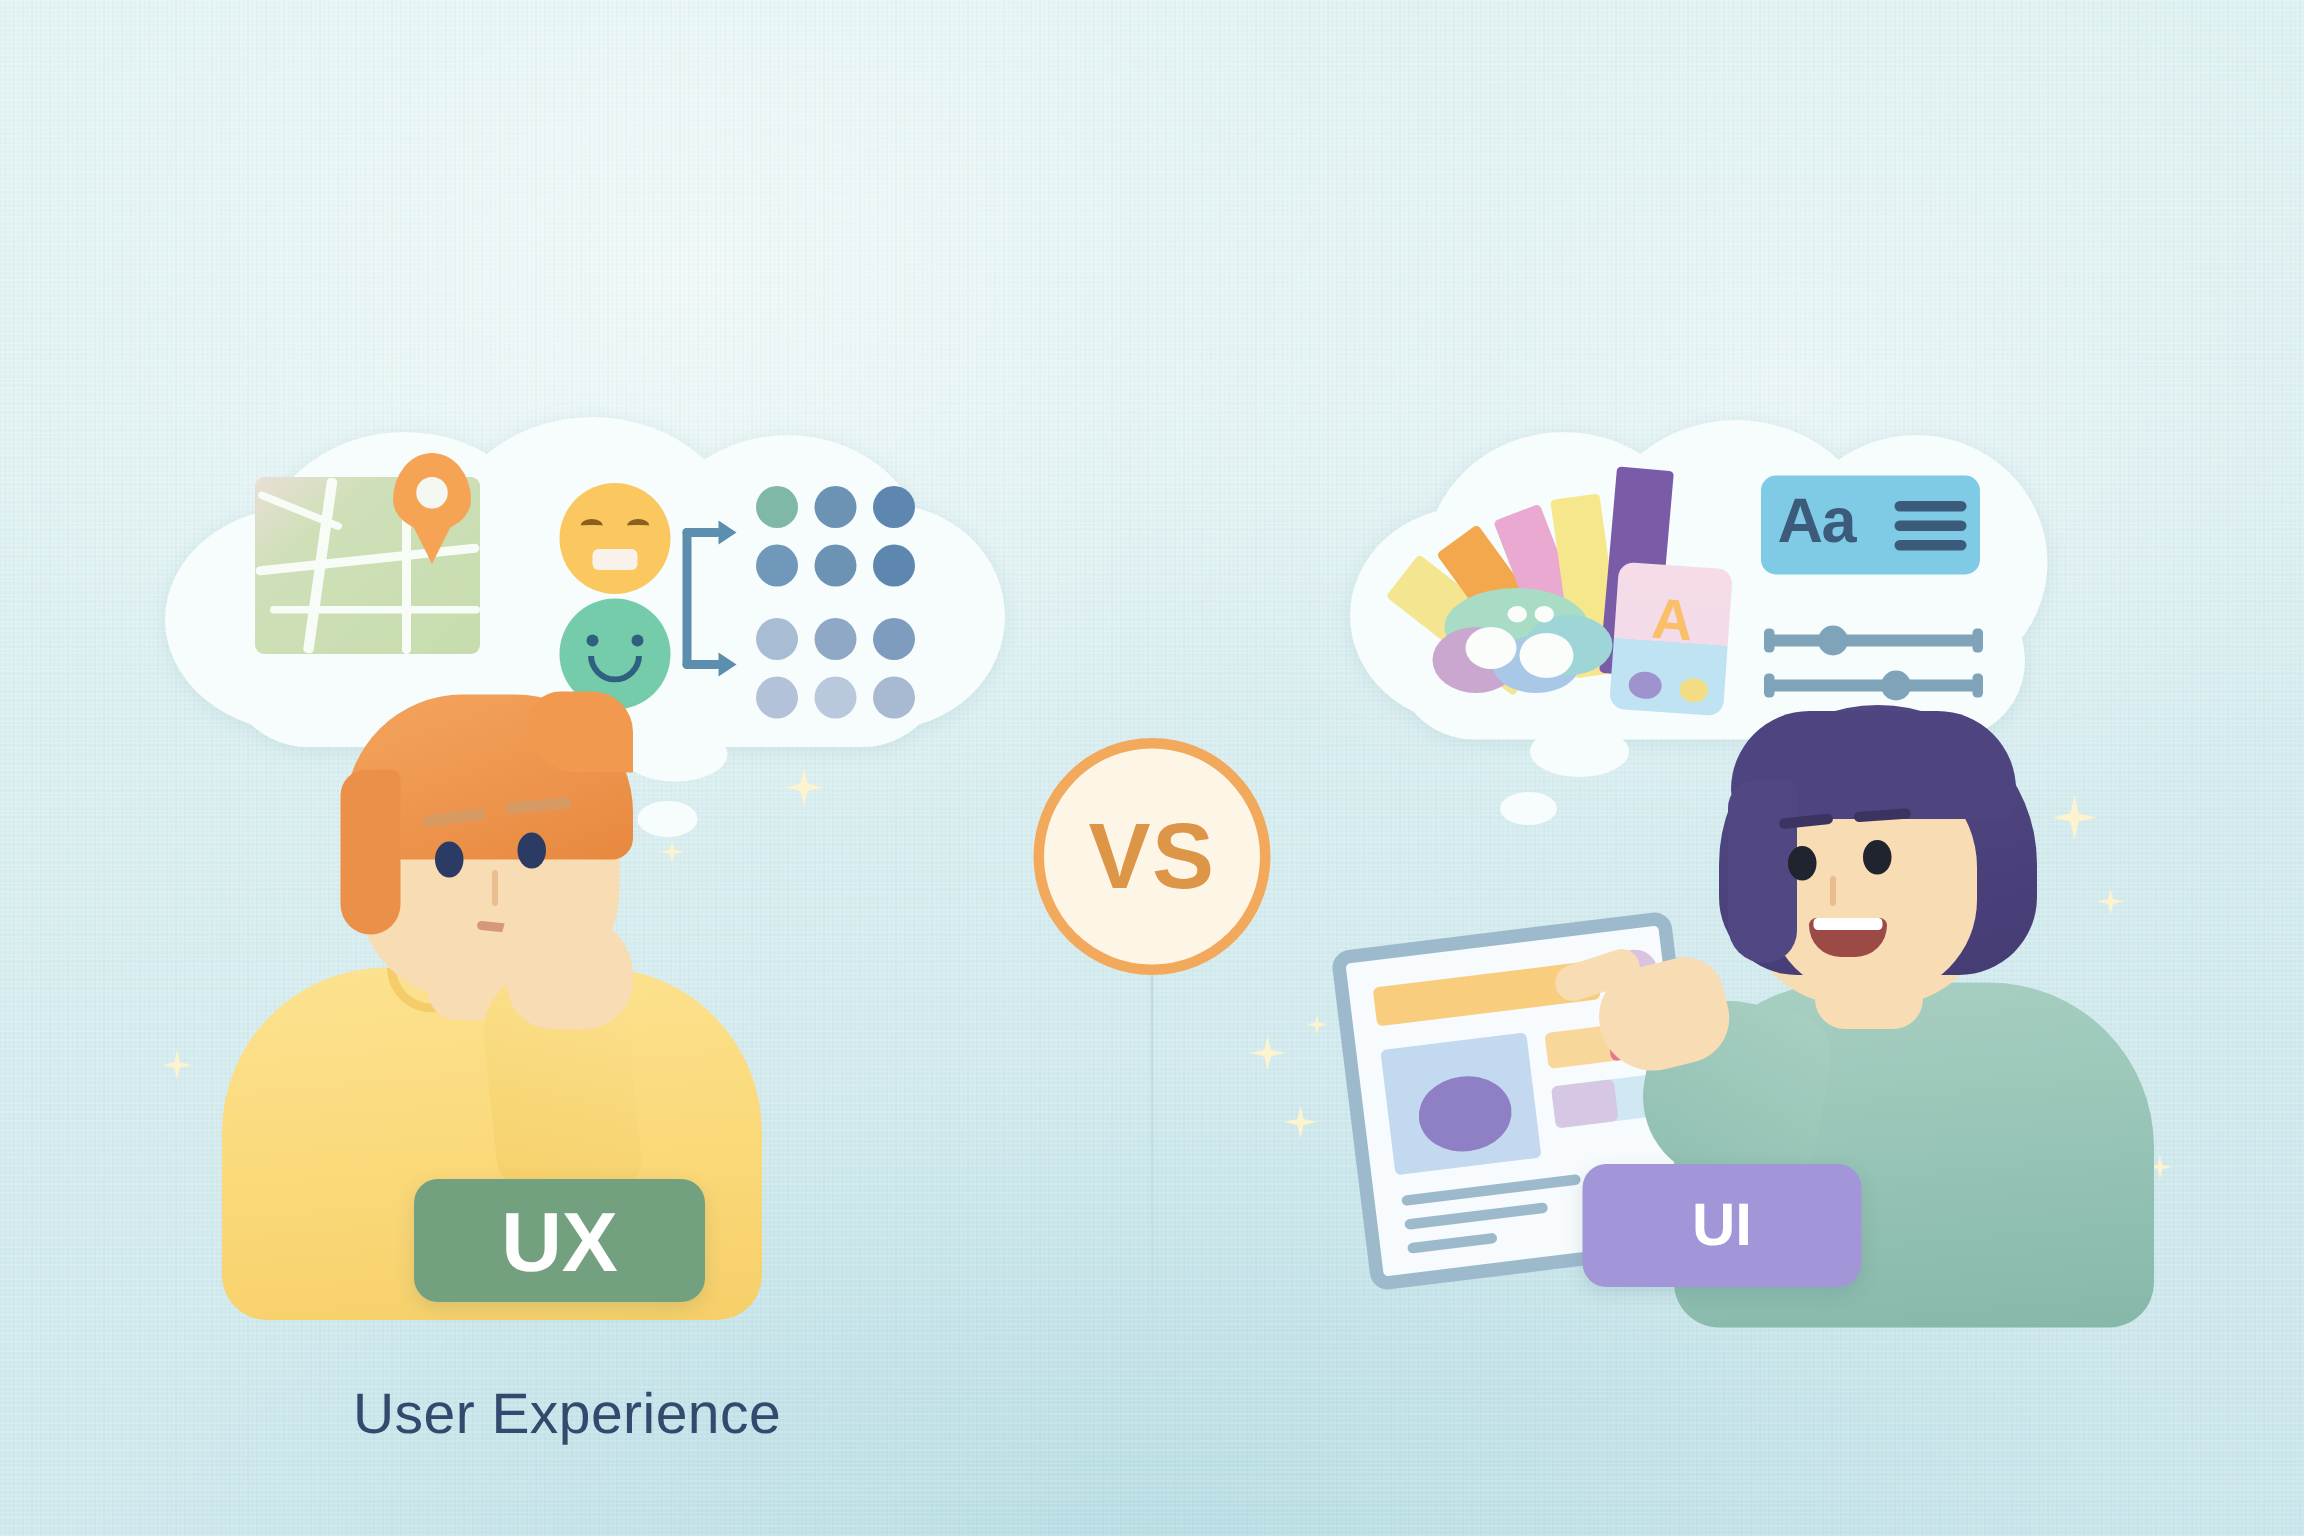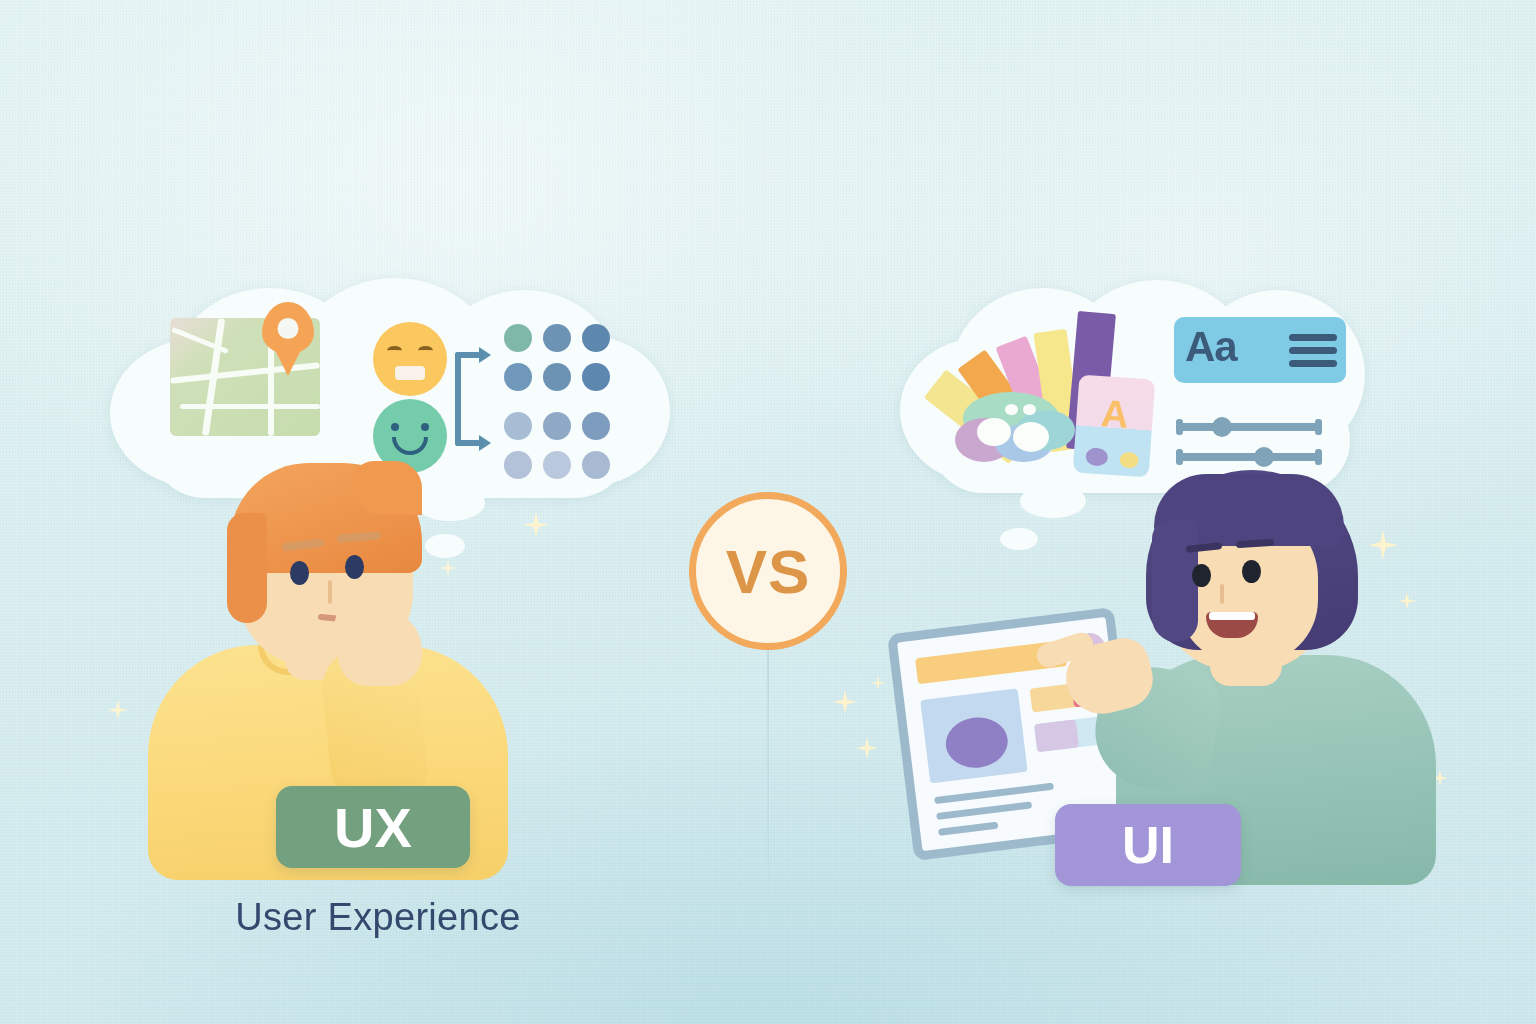--- a/index.html
+++ b/index.html
@@ -90,21 +90,21 @@
   .acard{
     position:absolute; left:1076px; top:377px; width:76px; height:98px;
     border-radius:10px; overflow:hidden;
     background:linear-gradient(180deg,#f6dce8 0%, #f3dbe9 52%, #bfe3f2 52%, #bfe3f2 100%);
     transform:rotate(4deg);
   }
   .acard .letter{ position:absolute; left:50%; top:16px; transform:translateX(-50%);
                   font-size:38px; font-weight:700; color:#f9c069;
                   font-family:"Liberation Sans",sans-serif; }
   .aacard{
-    position:absolute; left:1174px; top:317px; width:172px; height:66px;
+    position:absolute; left:1174px; top:317px; width:146px; height:66px;
     background:#7fcbe6; border-radius:10px;text-align:right;
   }
   .aacard .aa{ position:absolute; left:11px; top:6px; font-size:42px; font-weight:700;
                color:#3c5a7a; font-family:"Liberation Sans",sans-serif; letter-spacing:-1px; }
   .aacard .ln{ position:absolute; right:9px; background:#3c5a7a; height:7px; border-radius:4px; }
   .slider{ position:absolute; height:8px; background:#7fa3b8; border-radius:5px; }
   .slider .knob{ position:absolute; top:-6px; width:20px; height:20px; border-radius:50%;
                  background:#7fa3b8; }
   .slider .cap{ position:absolute; top:-4px; width:7px; height:16px; border-radius:3px; background:#7fa3b8; }
   
@@ -123,24 +123,24 @@
     background:linear-gradient(180deg, rgba(150,190,200,.38), rgba(150,190,200,0));
   }
   
   .badge{
     position:absolute; border-radius:16px; display:flex;
     align-items:center; justify-content:center;
     color:#ffffff; font-weight:700; font-family:"Liberation Sans",sans-serif;
     box-shadow:0 4px 12px rgba(80,110,110,.17);
   }
   .badge.ux{ left:276px; top:786px; width:194px; height:82px; background:#73a07e; font-size:56px; }
-  .badge.ui{ left:1055px; top:804px; width:186px; height:82px; background:#a295d8; font-size:52px; }
+  .badge.ui{ left:1055px; top:776px; width:186px; height:82px; background:#a295d8; font-size:40px; }
   .caption{
     position:absolute; text-align:center; font-size:38px; color:#33496d;
-    font-family:"Liberation Sans",sans-serif; font-weight:400; letter-spacing:.3px;
+    font-family:"Liberation Sans",sans-serif; font-weight:400; letter-spacing:.3px;margin-top:26px;
   }
   .caption.left{ left:118px; top:896px; width:520px; }
   .caption.right{ left:900px; top:896px; width:500px; }
   
   .spark{
     position:absolute; background:#fdf3cf;
     clip-path:polygon(50% 0%, 59% 41%, 100% 50%, 59% 59%, 50% 100%, 41% 59%, 0% 50%, 41% 41%);
   }
   .tablet{
     position:absolute; left:900px; top:620px; width:228px; height:228px;

